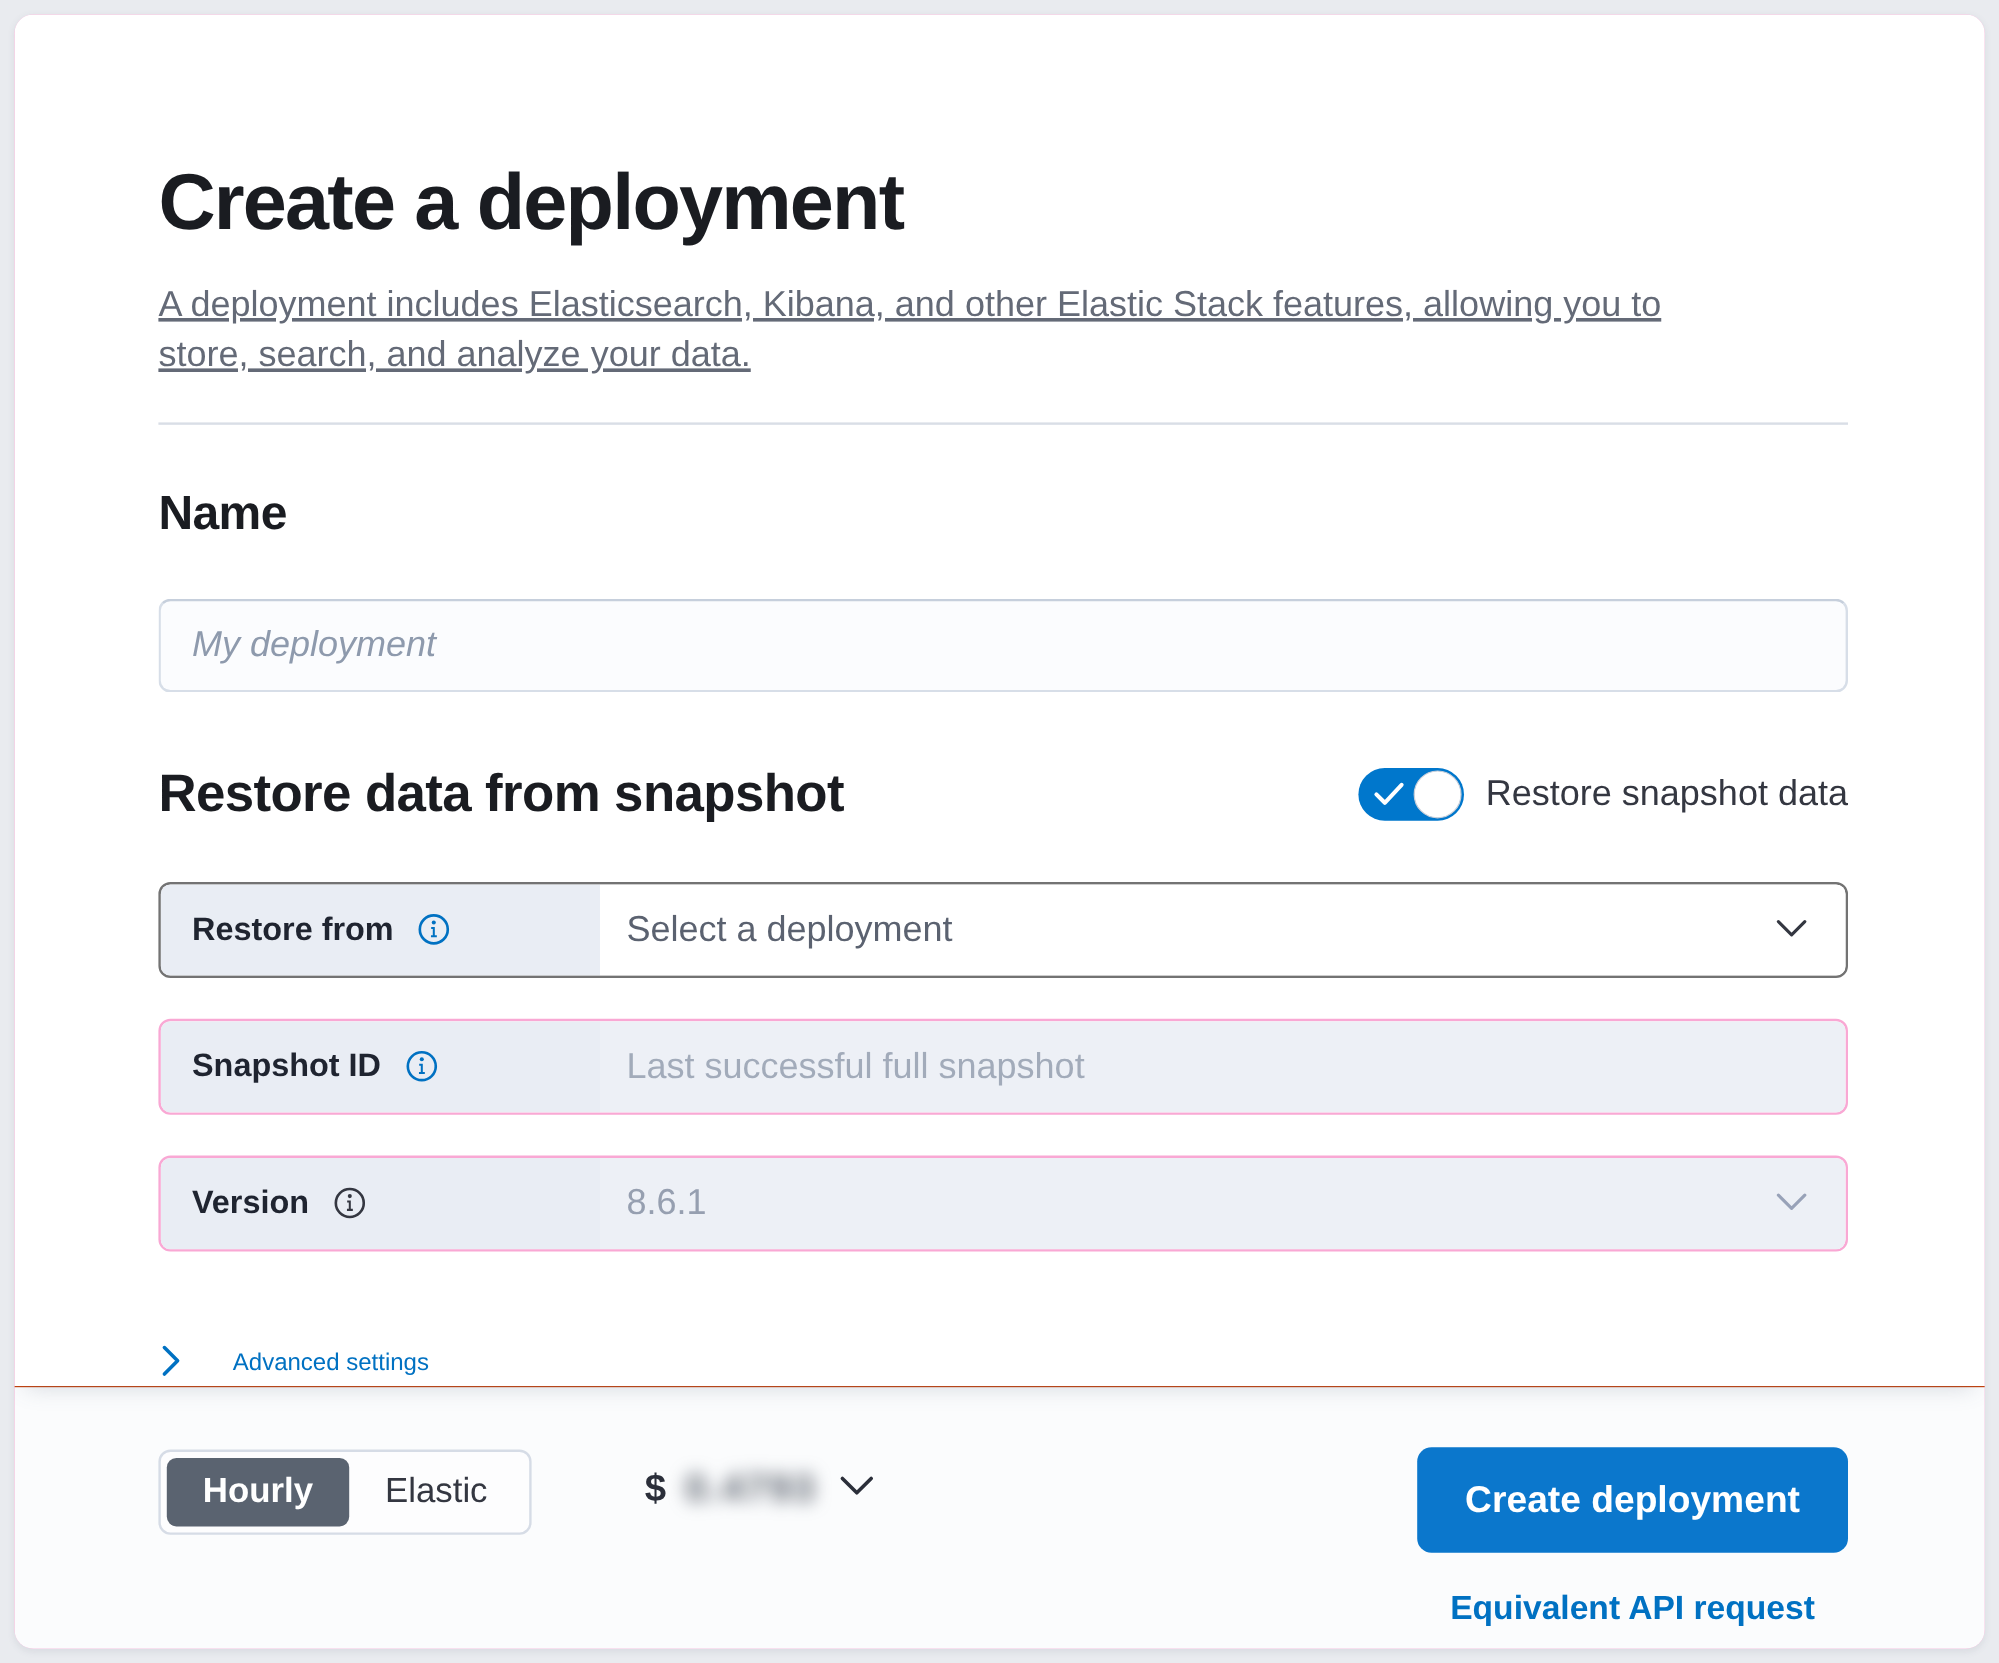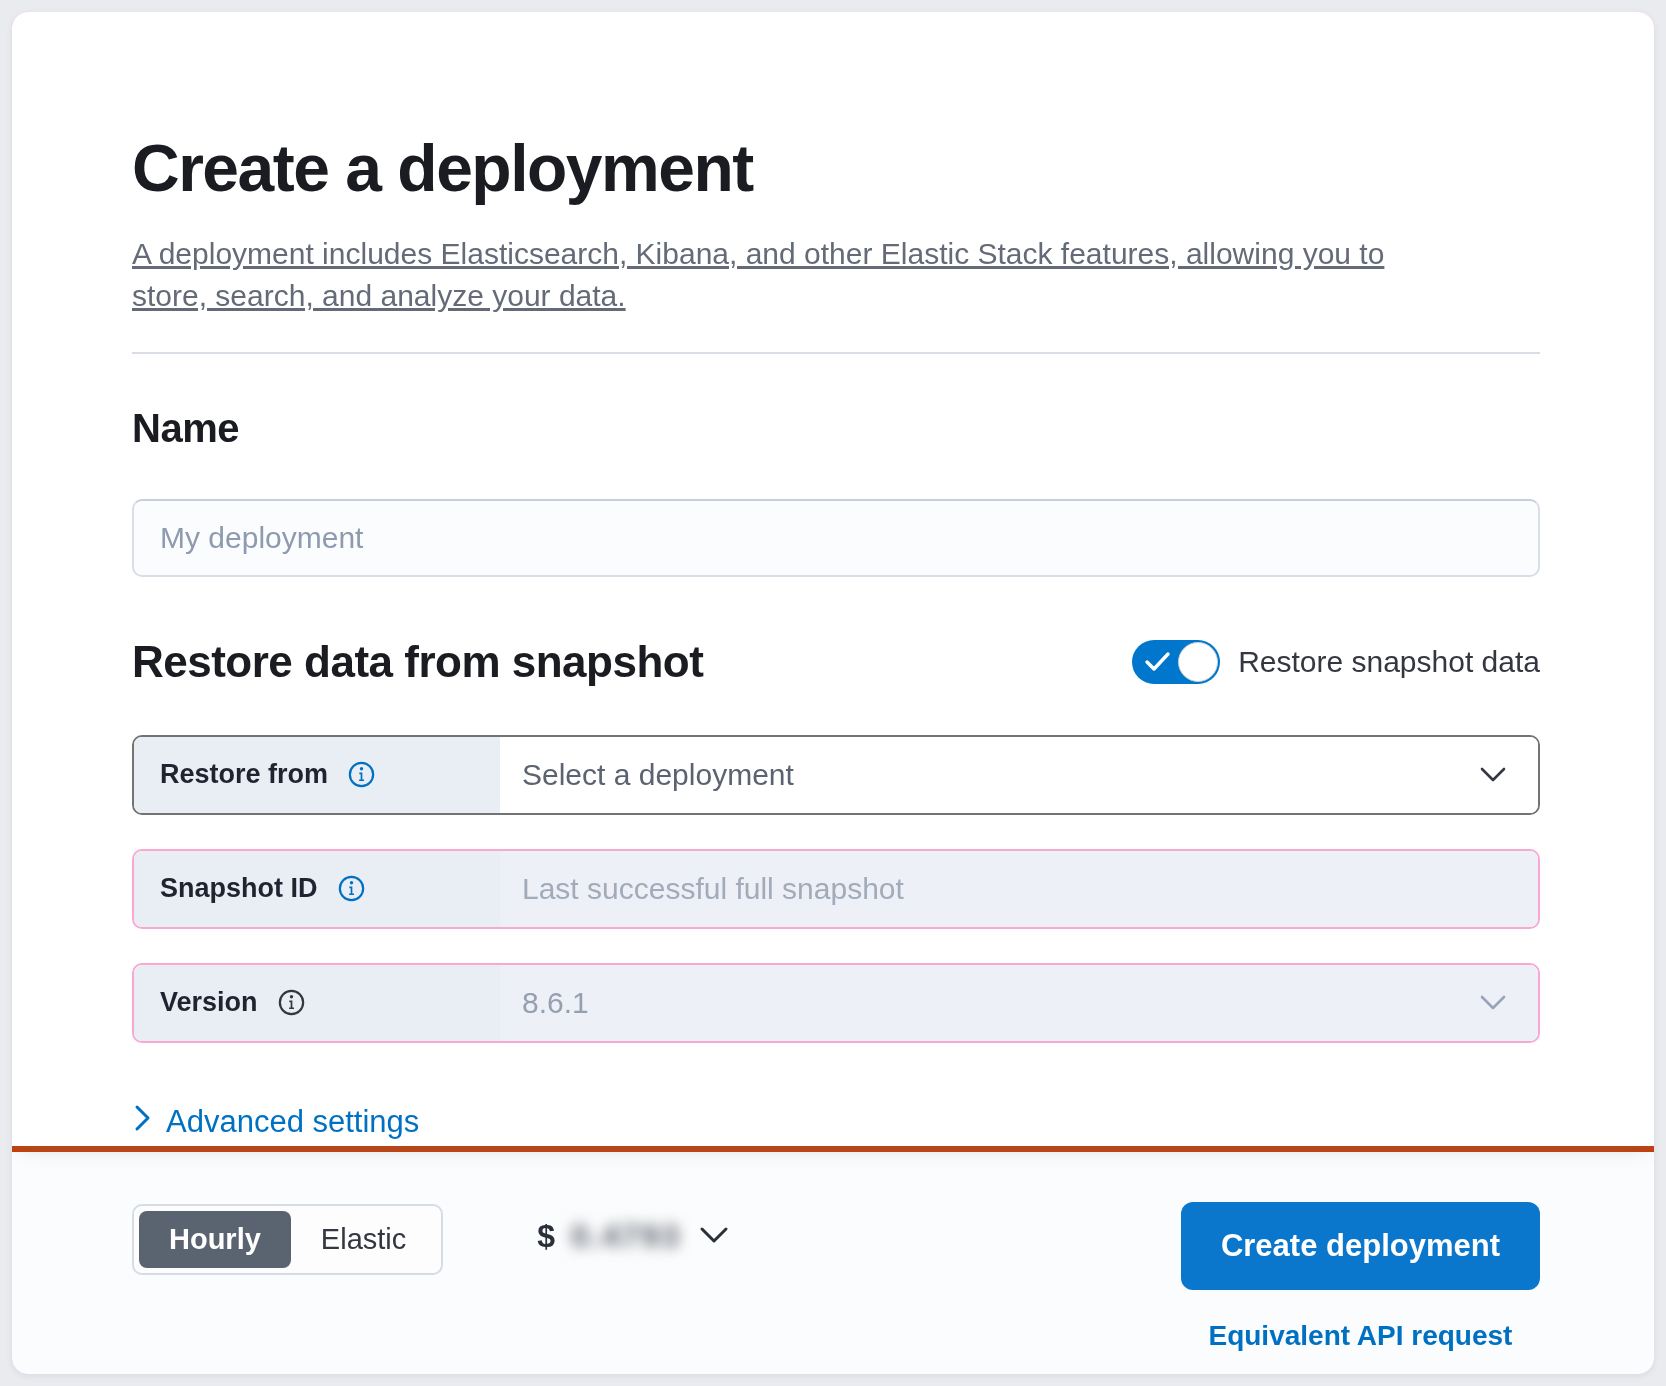--- a/index.html
+++ b/index.html
@@ -62,20 +62,21 @@
     height:78px;
     background:#fbfcfe;
     border:2px solid #d7dee8;
     border-top-color:#c6cfdc;
     border-radius:10px;
     padding:0 26px;
     font-size:30px;
     font-family:"Liberation Sans", sans-serif;
     color:#343741;
     outline:none;
+    font-style:italic;
   }
   .name-input::placeholder { color:#8e9aad; }
   .section-row {
     margin-top:60px;
     display:flex;
     align-items:center;
     justify-content:space-between;
     text-align:center;
   }
   .section-heading-m {
@@ -144,35 +145,35 @@
     border:none; background:transparent; outline:none;
     font-size:30px; font-family:"Liberation Sans", sans-serif;
     color:#343741;
   }
   .snapshot-input::placeholder { color:#a2abba; }
 
   .info-icon {
     width:27px; height:27px; flex:0 0 auto; display:inline-flex; cursor:pointer;
   }
   .advanced {
-    margin-top:60px;
+    margin-top:76px;
     display:inline-flex;
     align-items:center;
-    gap:14px;
+    gap:42px;
     color:#0071c2;
-    font-size:31px;
+    font-size:20px;
     font-weight:500;
     cursor:pointer;
     text-decoration:none;
   }
 
   .footer {
     height:228px;
     background:#fbfcfd;
-    border-top:6px solid #c2410c;
+    border-top:1px solid #c2410c;
     padding:50px 114px 0 120px;
     display:flex;
     justify-content:space-between;
   }
   .footer-left { display:flex; align-items:flex-start; gap:94px; padding-top:2px; }
   .billing-group {
     display:flex;
     background:#fdfdfe;
     border:2px solid #d6dce6;
     border-radius:10px;

